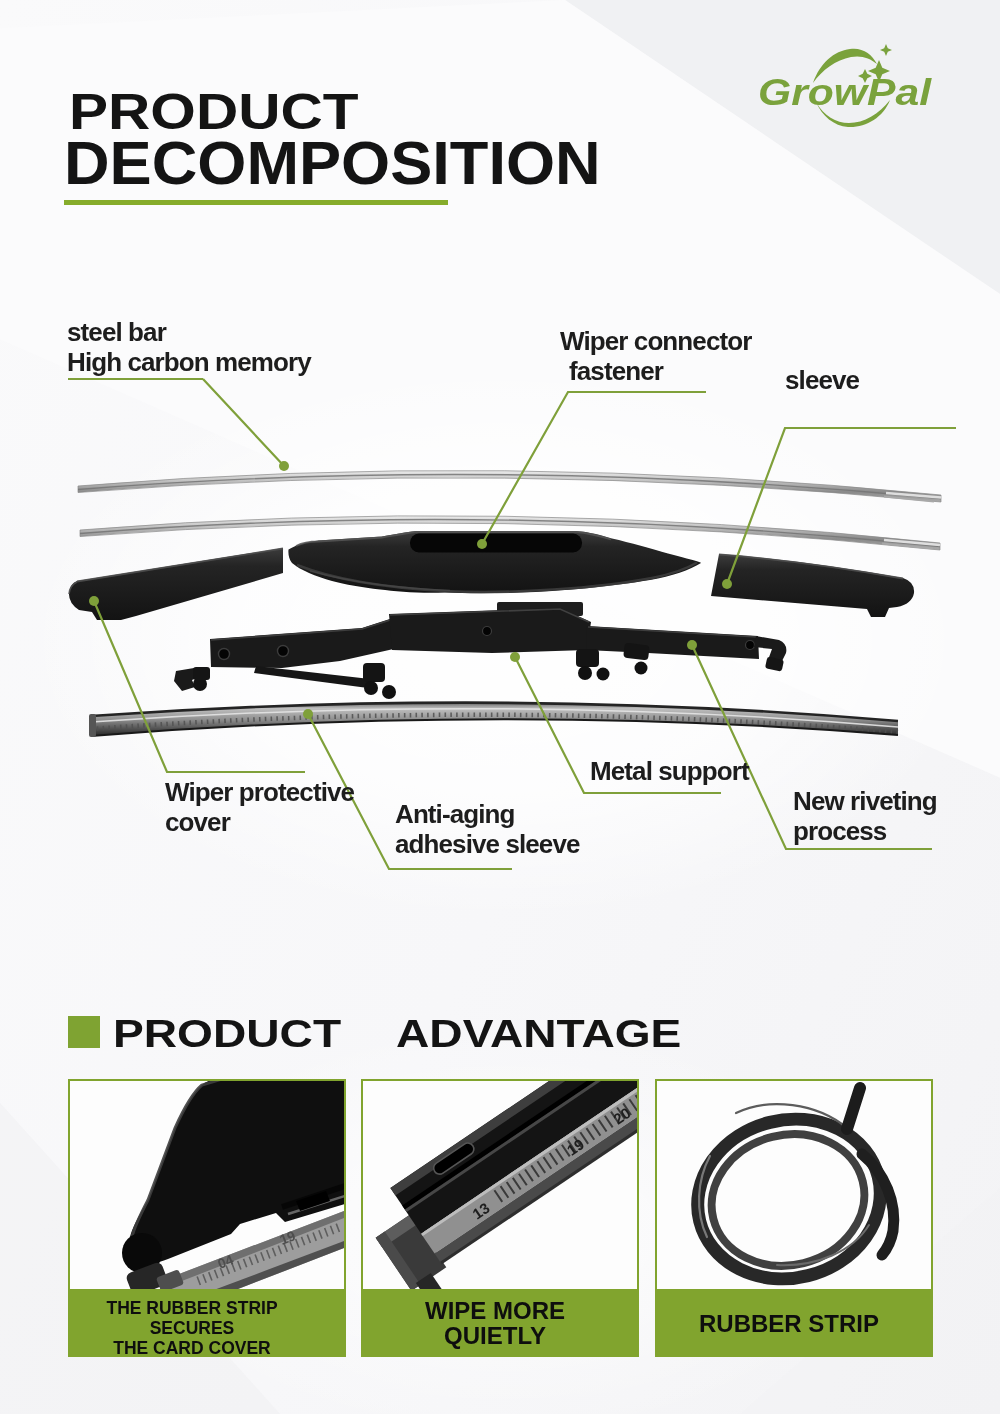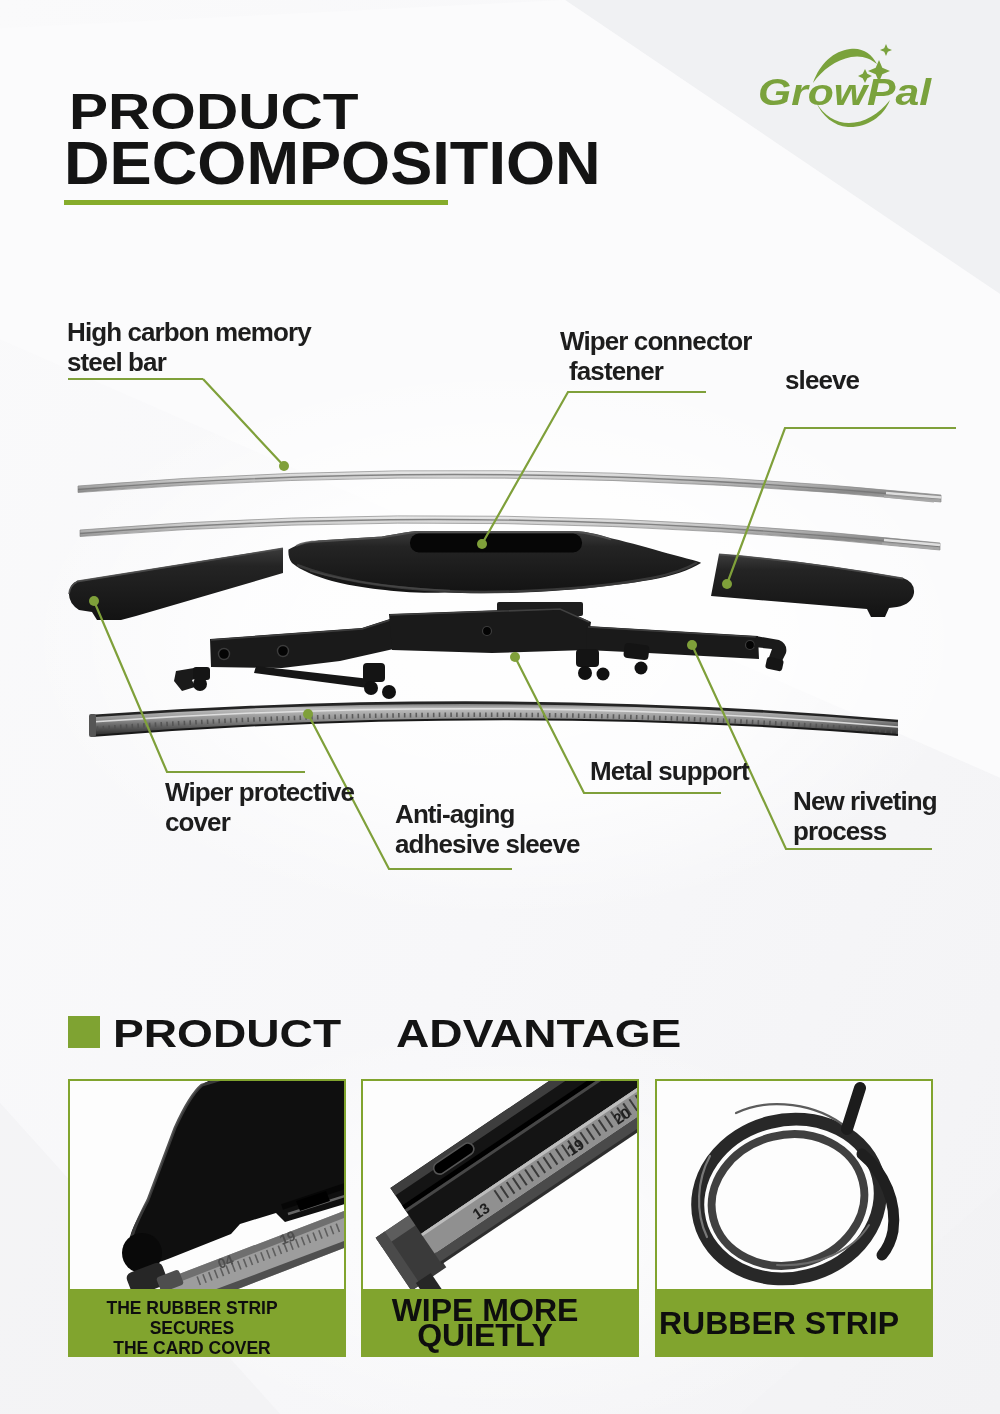--- a/index.html
+++ b/index.html
@@ -39,21 +39,21 @@
   .adv-sq{position:absolute;left:68px;top:1016px;width:31.5px;height:31.5px;background:#7fa332;}
   .adv-title{position:absolute;left:113px;top:1014px;color:#141414;font-weight:700;font-size:39px;
      line-height:1;letter-spacing:0;word-spacing:37px;transform:scaleX(1.183);transform-origin:left top;white-space:nowrap;}
 
   .card{position:absolute;top:1079px;width:278px;height:278px;background:#81a42e;}
   .card .photo{position:absolute;left:2px;top:2px;width:274px;height:208px;background:#fdfdfd;overflow:hidden;}
   .card .photo svg{display:block;}
   .caption{position:absolute;left:0;top:210px;width:248px;height:68px;display:flex;
      flex-direction:column;justify-content:center;align-items:center;color:#0e0e0e;font-weight:700;text-align:center;}
   .cap-sm{font-size:17.5px;line-height:20px;padding-top:5px;}
-  .cap-lg{font-size:32px;line-height:25px;}
+  .cap-lg{font-size:24px;line-height:25px;padding-left:10px;}
   #card1{left:68px;}
   #card2{left:361px;}
   #card3{left:655px;}
 
   .diagram-svg{position:absolute;left:0;top:0;}
 </style>
 </head>
 <body>
 
 <div class="bg">
@@ -208,22 +208,22 @@
     <circle cx="482" cy="544" r="5"></circle>
     <circle cx="727" cy="584" r="5"></circle>
     <circle cx="94" cy="601" r="5"></circle>
     <circle cx="308" cy="714" r="5"></circle>
     <circle cx="515" cy="657" r="5"></circle>
     <circle cx="692" cy="645" r="5"></circle>
   </g>
 </svg>
 
 <div class="lbl" style="left:67px;top:318px;">
+  <div>steel bar</div>
   <div>High carbon memory</div>
-  <div>steel bar</div>
 </div>
 <div class="lbl" style="left:560px;top:327px;">
   <div>Wiper connector</div>
   <div style="padding-left:9px;">fastener</div>
 </div>
 <div class="lbl" style="left:785px;top:366px;">
   <div>sleeve</div>
 </div>
 <div class="lbl" style="left:165px;top:778px;">
   <div>Wiper protective</div>

